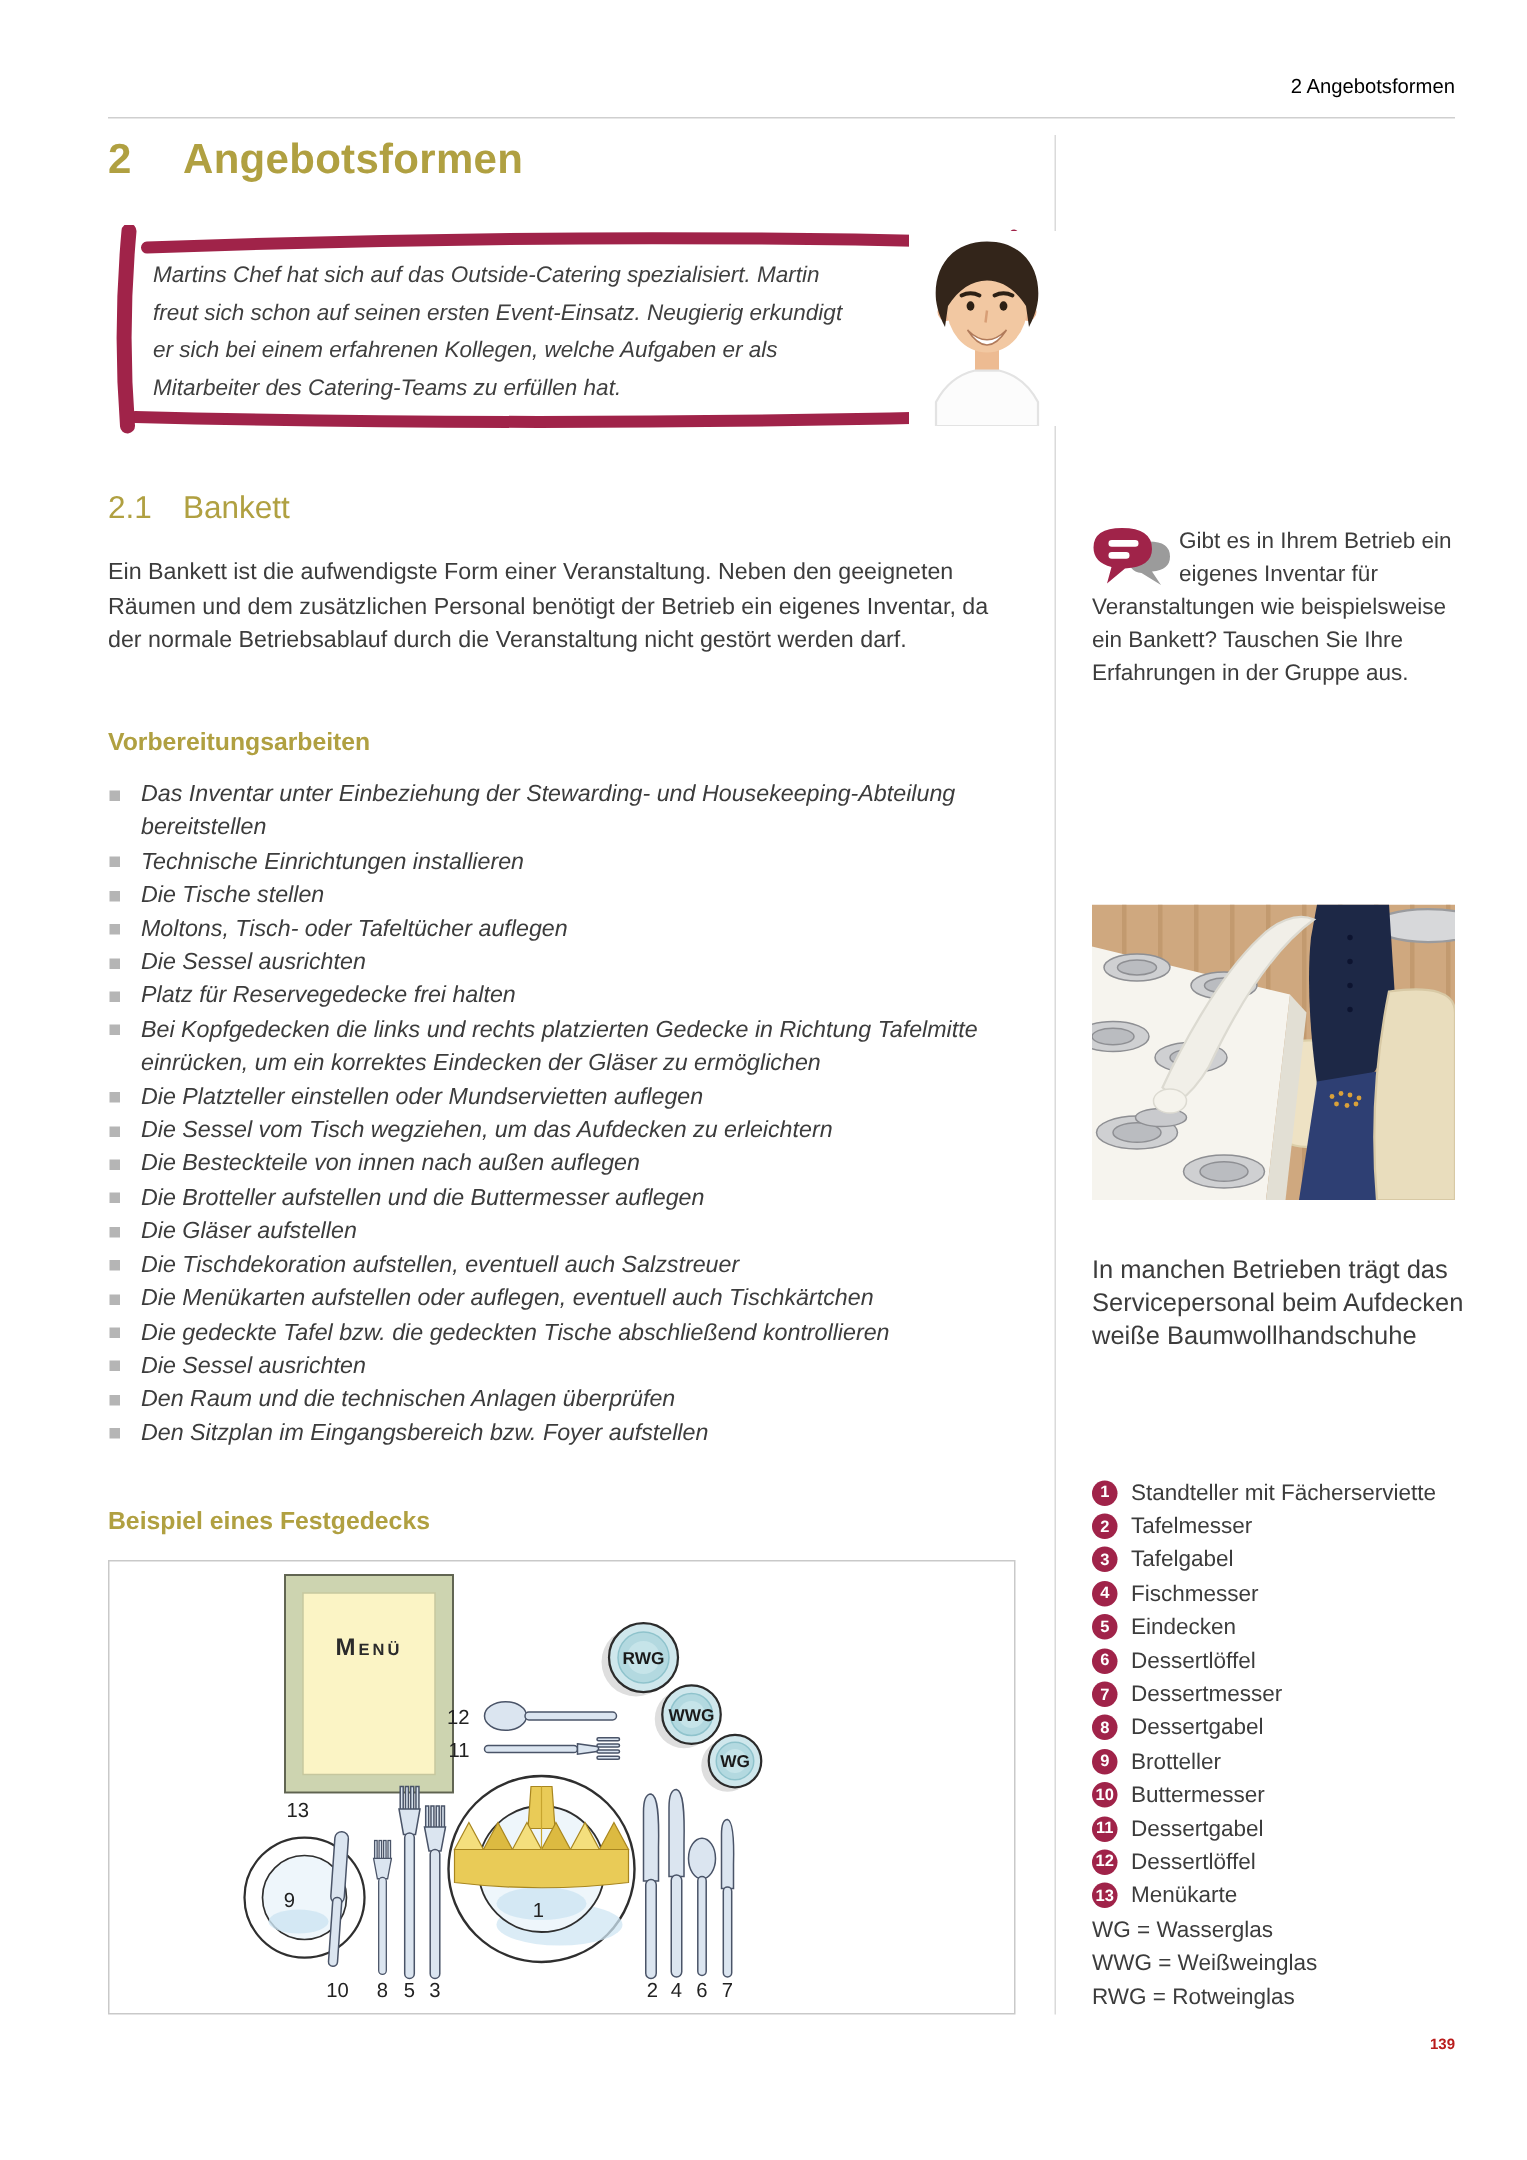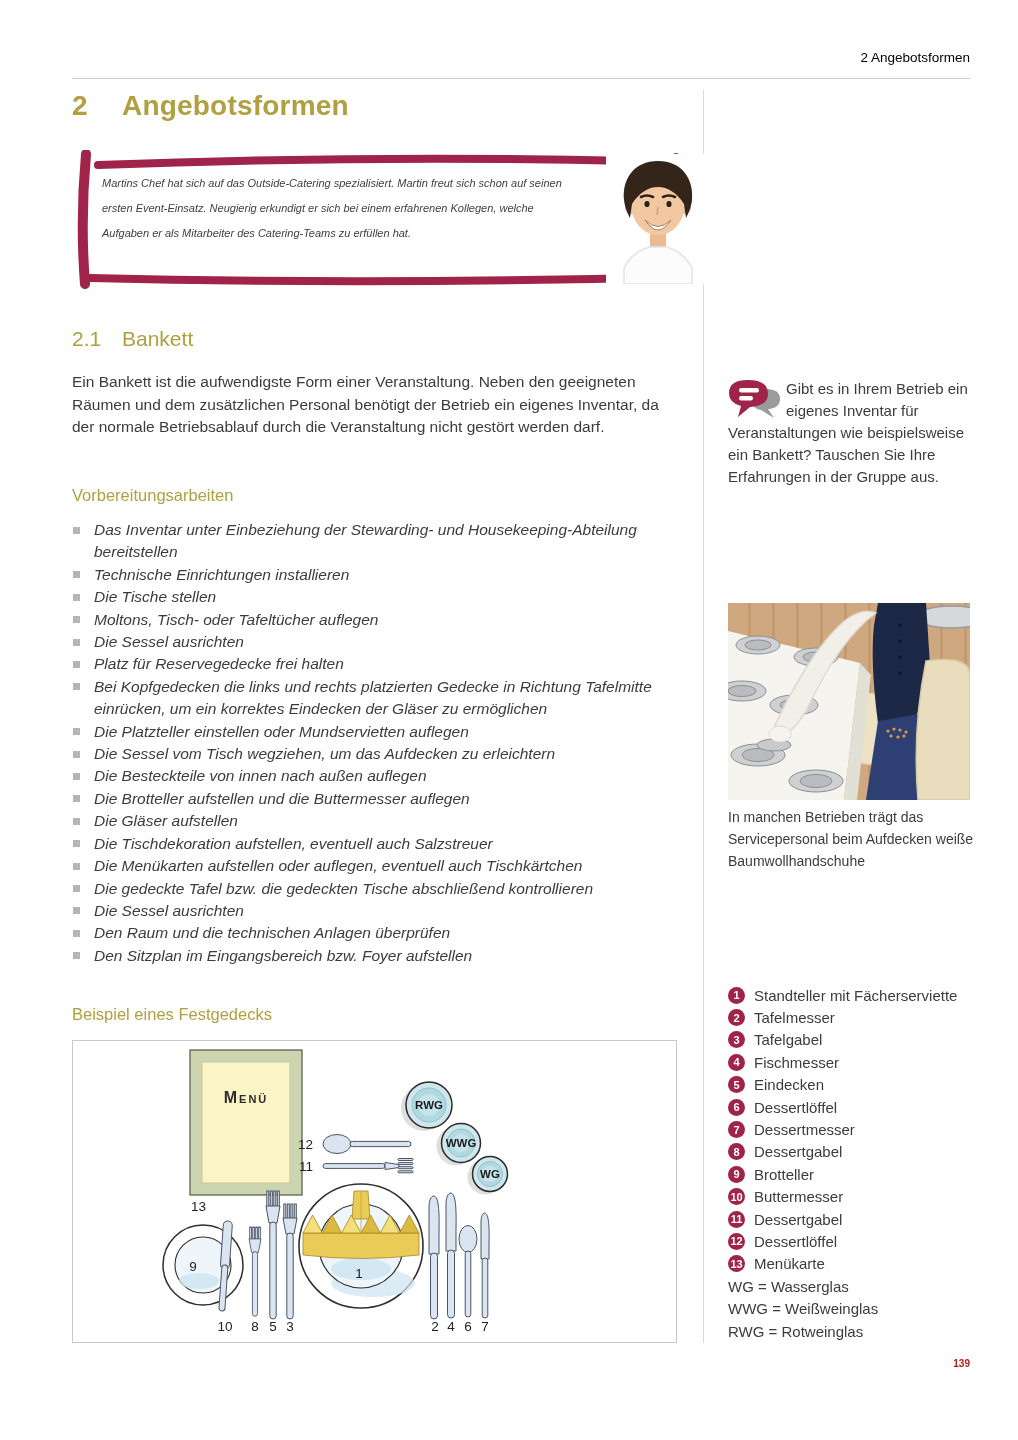--- a/index.html
+++ b/index.html
@@ -10,44 +10,44 @@
   .head-rule{position:absolute;top:78px;left:72px;width:898px;height:0;border-top:1px solid #cfcfcf;}
   .v-divider{position:absolute;left:703px;top:90px;width:1px;height:1253px;background:#dadada;}
 
   .chapter-title{position:absolute;top:90px;left:72px;display:flex;color:#b0a041;
                  font-size:28px;font-weight:bold;letter-spacing:.2px;}
   .chapter-title .num{width:50px;}
 
   .quote-wrap{position:absolute;top:150px;left:72px;width:620px;height:140px;}
   .quote-border{position:absolute;left:0;top:0;width:100%;height:100%;}
   .quote-text{position:absolute;left:30px;top:21px;width:472px;font-style:italic;
-              font-size:11px;line-height:25px;color:#3f3f3f;}
+              font-size:15px;line-height:25px;color:#3f3f3f;}
   .avatar{position:absolute;right:-16px;top:4px;width:102px;height:130px;}
 
   .section-title{position:absolute;top:327px;left:72px;display:flex;color:#b0a041;
                  font-size:21px;font-weight:normal;}
   .section-title .num{width:50px;}
   .intro{position:absolute;top:371px;left:72px;width:612px;font-size:15.5px;line-height:22.5px;}
 
-  .sub-head{position:absolute;left:72px;color:#b0a041;font-size:16.5px;font-weight:normal;}
+  .sub-head{position:absolute;left:72px;color:#b0a041;font-size:16.5px;font-weight:bold;}
   .sub-prep{top:486px;}
   .sub-fest{top:1005px;}
 
   .prep-list{position:absolute;top:519px;left:72px;width:614px;font-size:15.5px;line-height:22.4px;font-style:italic;}
   .li{position:relative;padding-left:22px;}
   .li .sq{position:absolute;left:1px;top:7.5px;width:7px;height:7px;background:#b5b5b5;}
 
   .diagram{position:absolute;top:1040px;left:72px;width:603px;height:301px;
            border:1px solid #c9c9c9;background:#fff;}
 
-  .tip{position:absolute;left:728px;top:350px;width:246px;font-size:15px;line-height:22px;color:#3c3c3c;margin-top:28px;}
+  .tip{position:absolute;left:728px;top:350px;width:246px;font-size:15px;line-height:22px;color:#3c3c3c;}
   .tip-icon{float:left;width:54px;height:42px;margin:1px 4px 0 0;}
 
   .photo{position:absolute;left:728px;top:603px;width:242px;height:197px;}
-  .caption{position:absolute;left:728px;top:806px;width:248px;font-size:14px;line-height:22px;}
+  .caption{position:absolute;left:728px;top:836px;width:248px;font-size:17px;line-height:22px;}
 
   .legend{position:absolute;left:728px;top:984px;width:262px;font-size:15px;}
   .legend-row{display:flex;align-items:center;height:22.4px;}
   .lnum{flex:0 0 17px;width:17px;height:17px;border-radius:50%;background:#a02349;color:#fff;
         font-size:11px;font-weight:bold;display:flex;align-items:center;justify-content:center;
         margin-right:9px;}
   .abbr{height:22.4px;display:flex;align-items:center;}
 
   .page-num{position:absolute;top:1358px;right:48px;font-size:10px;color:#b91c1c;font-weight:bold;}
 

